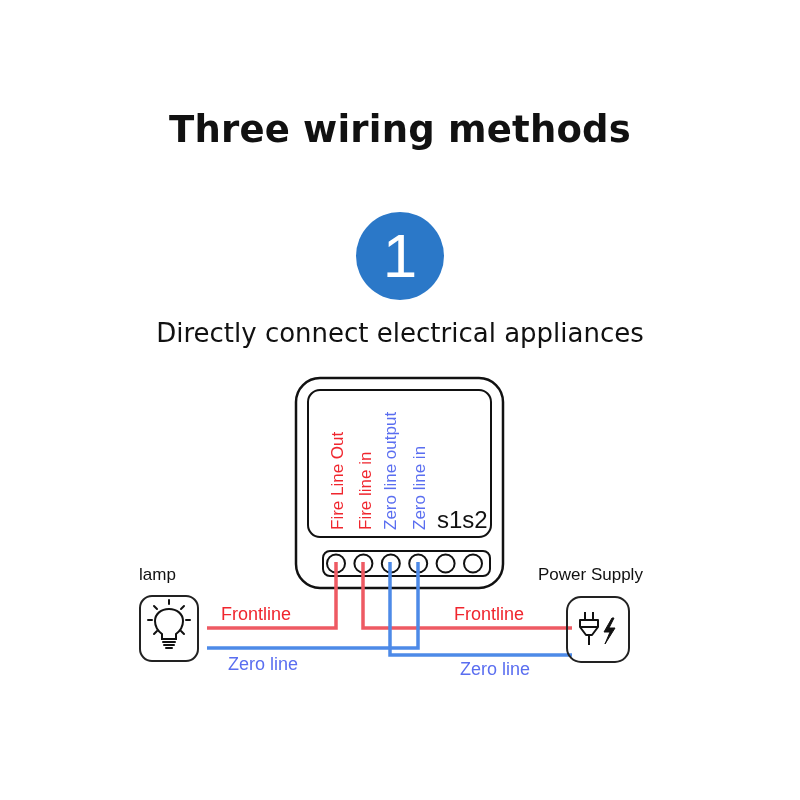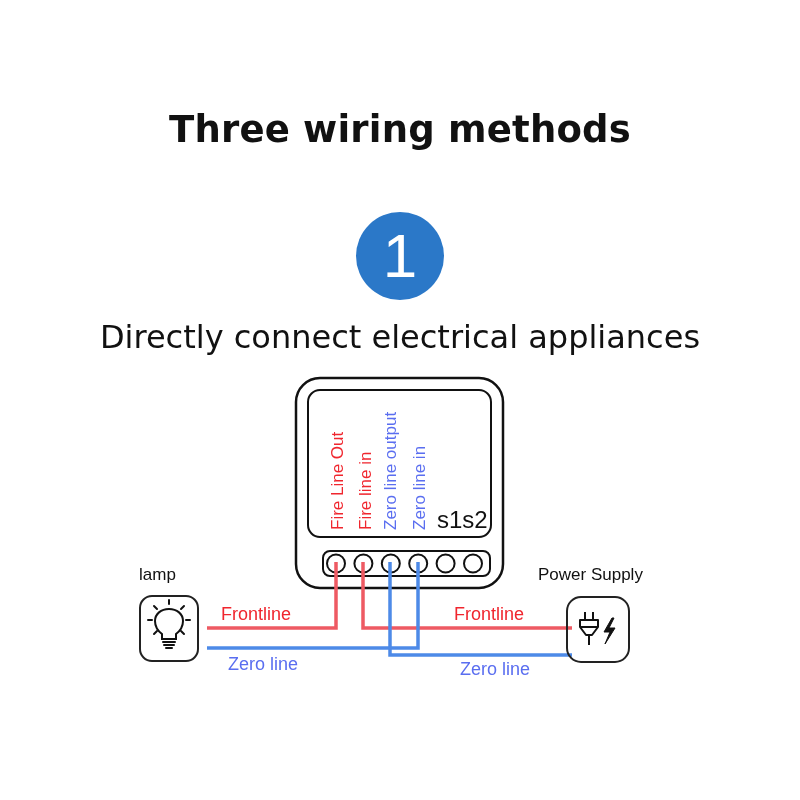--- a/index.html
+++ b/index.html
@@ -1,20 +1,20 @@
 <!DOCTYPE html>
 <html><head>
 <meta charset="utf-8">
 <style>
   html, body { margin:0; padding:0; background:#fff; }
   body { width:800px; height:800px; position:relative; overflow:hidden; font-family:"DejaVu Sans","Liberation Sans",sans-serif; }
   .abs { position:absolute; }
   #title { left:0; width:800px; top:108px; text-align:center; font-size:37px; font-weight:bold; color:#111; letter-spacing:0.2px; }
   #badge { left:356px; top:212px; width:88px; height:88px; border-radius:50%; background:#2b78c8; color:#fff; font-family:"Liberation Sans",sans-serif; font-size:62px; line-height:88px; text-align:center; }
-  #subtitle { left:0; width:800px; top:318px; text-align:center; font-size:32px; color:#111; }
+  #subtitle { left:0; width:800px; top:318px; text-align:center; font-size:26px; color:#111; }
   svg { position:absolute; left:0; top:0; }
   .lbl { font-family:"Liberation Sans",sans-serif; }
 </style>
 </head>
 <body>
 
 <div id="title" class="abs">Three wiring methods</div>
 <div id="badge" class="abs">1</div>
 <div id="subtitle" class="abs">Directly connect electrical appliances</div>
 

